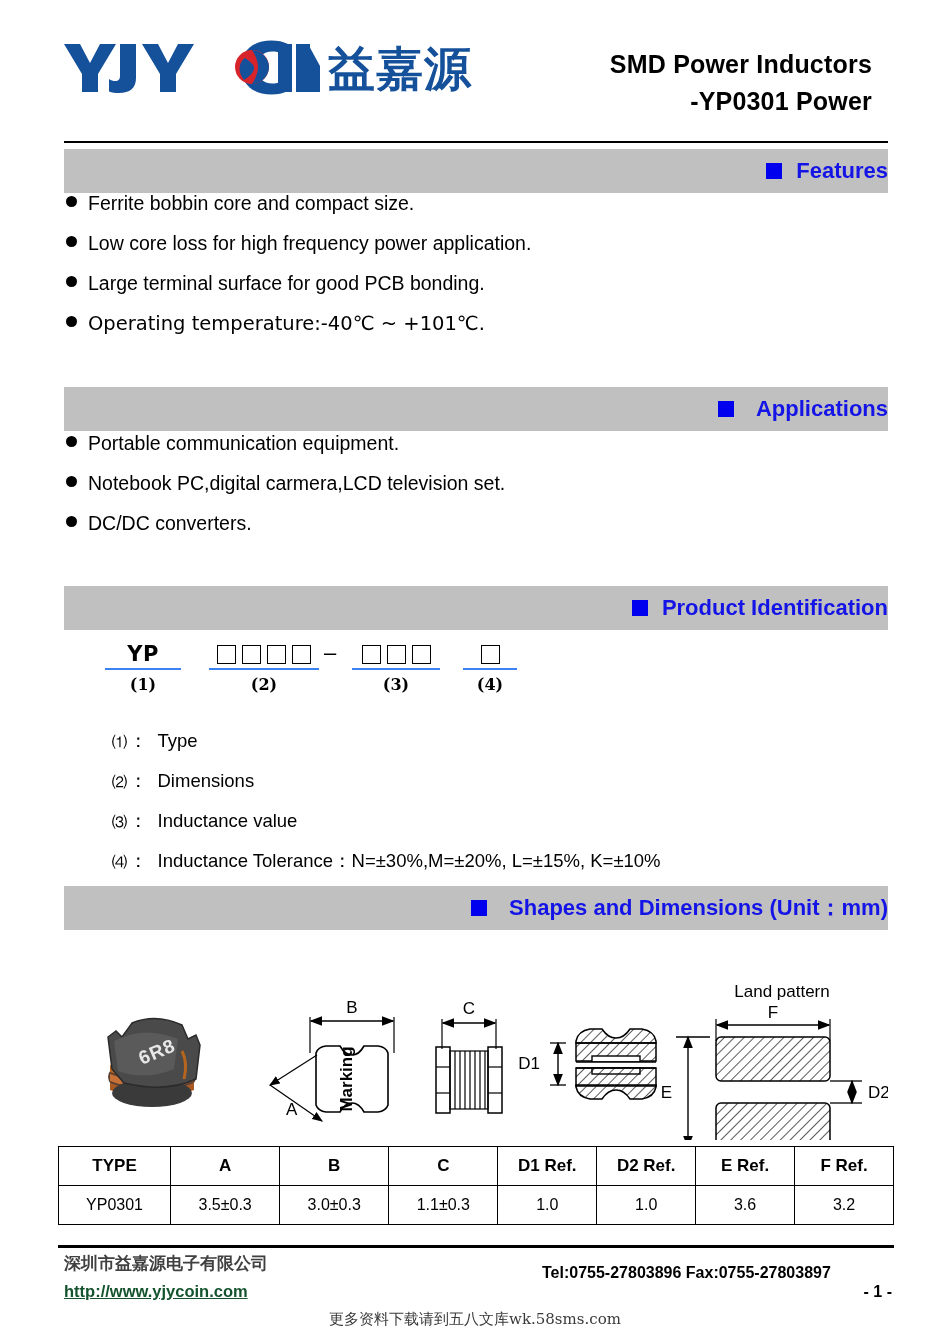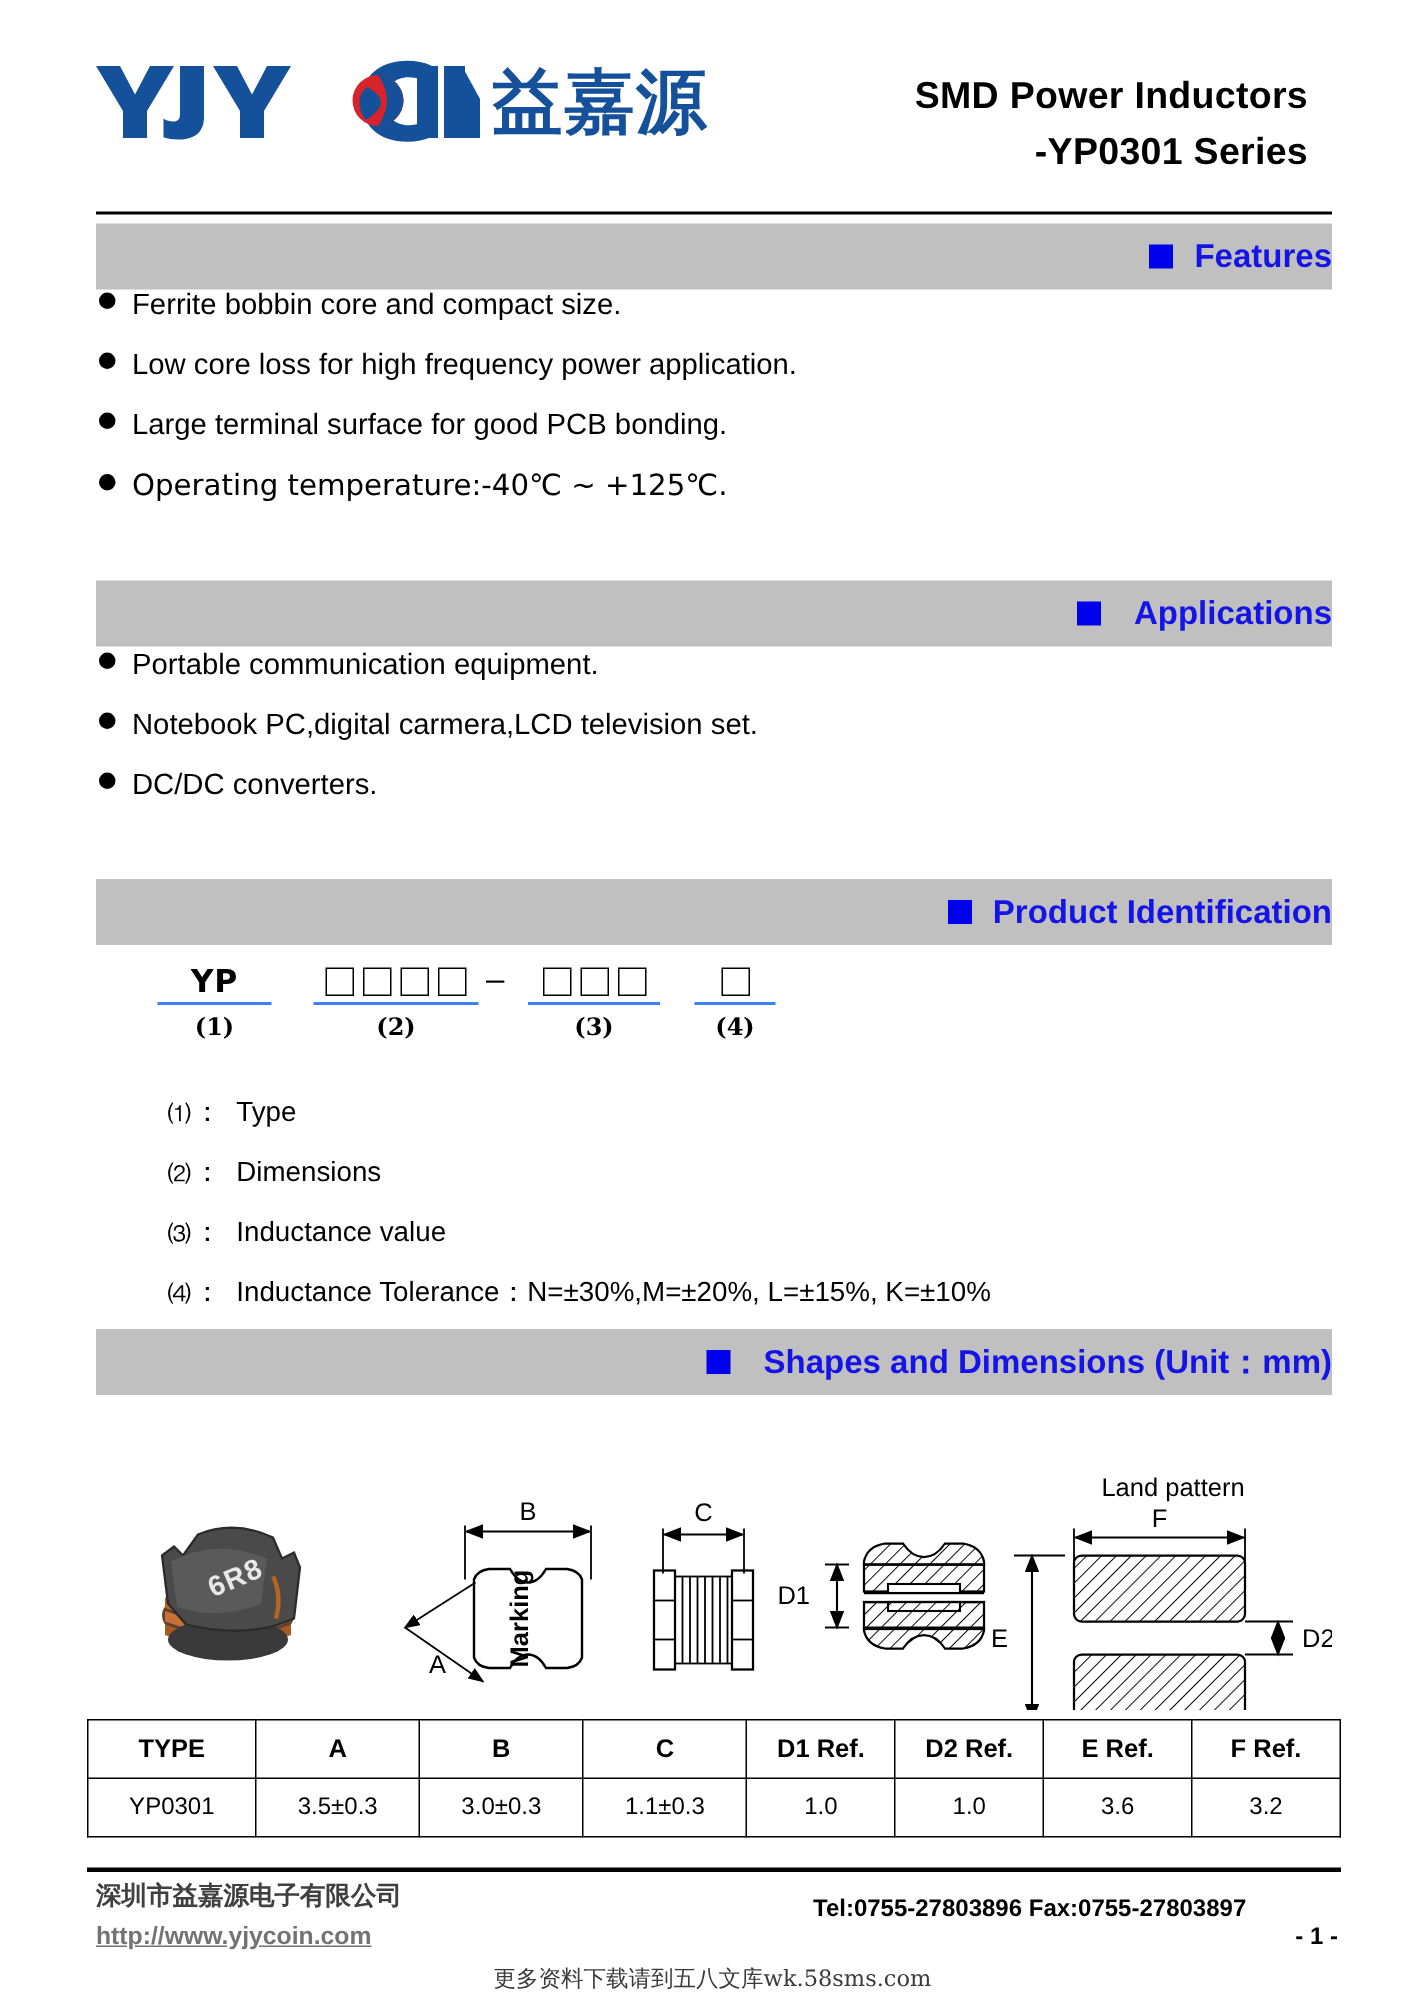--- a/index.html
+++ b/index.html
@@ -131,21 +131,21 @@
     position: absolute; left: 6px; top: 2px;
     font-family: "DejaVu Sans", sans-serif;
     font-size: 17px; font-weight: bold; color: #404040;
   }
   .footer-tel {
     position: absolute; left: 452px; top: 14px;
     font-size: 16px; font-weight: bold; white-space: nowrap; margin-left: 32px;
   }
   .footer-url {
     position: absolute; left: 6px; top: 2px;
-    font-size: 16.5px; font-weight: bold; color: #737373;
+    font-size: 16.5px; font-weight: bold; color: #14532d;
     text-decoration: underline;
   }
   .footer-page {
     position: absolute; right: 2px; top: 3px;
     font-size: 16px; font-weight: bold;
   }
   .footer-promo {
     position: absolute; left: 0; top: 1310px; width: 950px;
     text-align: center; font-family: "DejaVu Serif", serif;
     font-size: 15px; color: #3a3a3a;
@@ -185,21 +185,21 @@
                    C194,40 196,34 196,29 C196,24 194,18 190,12 Z" fill="#15519B"></path>
           <path d="M183,20 C189,24 192,27 192,30 C192,34 188,38 182,42
                    C178,37 177,32 178,27 C179,24 181,21 183,20 Z" fill="#15519B"></path>
         </g>
       </svg>
       <div class="logo-cn">益嘉源</div>
     </div>
 
     <div class="title-block">
       <div class="title-line">SMD Power Inductors</div>
-      <div class="title-line">-YP0301 Series</div>
+      <div class="title-line">-YP0301 Power</div>
     </div>
   </div>
 
   <div class="rule-top" style="top:141px;"></div>
   <div class="band" style="top:149px;">
     <span class="band-square"></span>
     <span class="band-title">Features</span>
   </div>
 
   <div class="bullets" style="top:192px;">
@@ -210,21 +210,21 @@
     <div class="bullet-row">
       <span class="dot"></span>
       <span>Low core loss for high frequency power application.</span>
     </div>
     <div class="bullet-row">
       <span class="dot"></span>
       <span>Large terminal surface for good PCB bonding.</span>
     </div>
     <div class="bullet-row">
       <span class="dot"></span>
-      <span class="deg">Operating temperature:-40℃ ~ +125℃.</span>
+      <span class="deg">Operating temperature:-40℃ ~ +101℃.</span>
     </div>
   </div>
 
   <div class="band" style="top:387px;">
     <span class="band-square"></span>
     <span class="band-title wide">Applications</span>
   </div>
 
   <div class="bullets" style="top:432px;">
     <div class="bullet-row">

